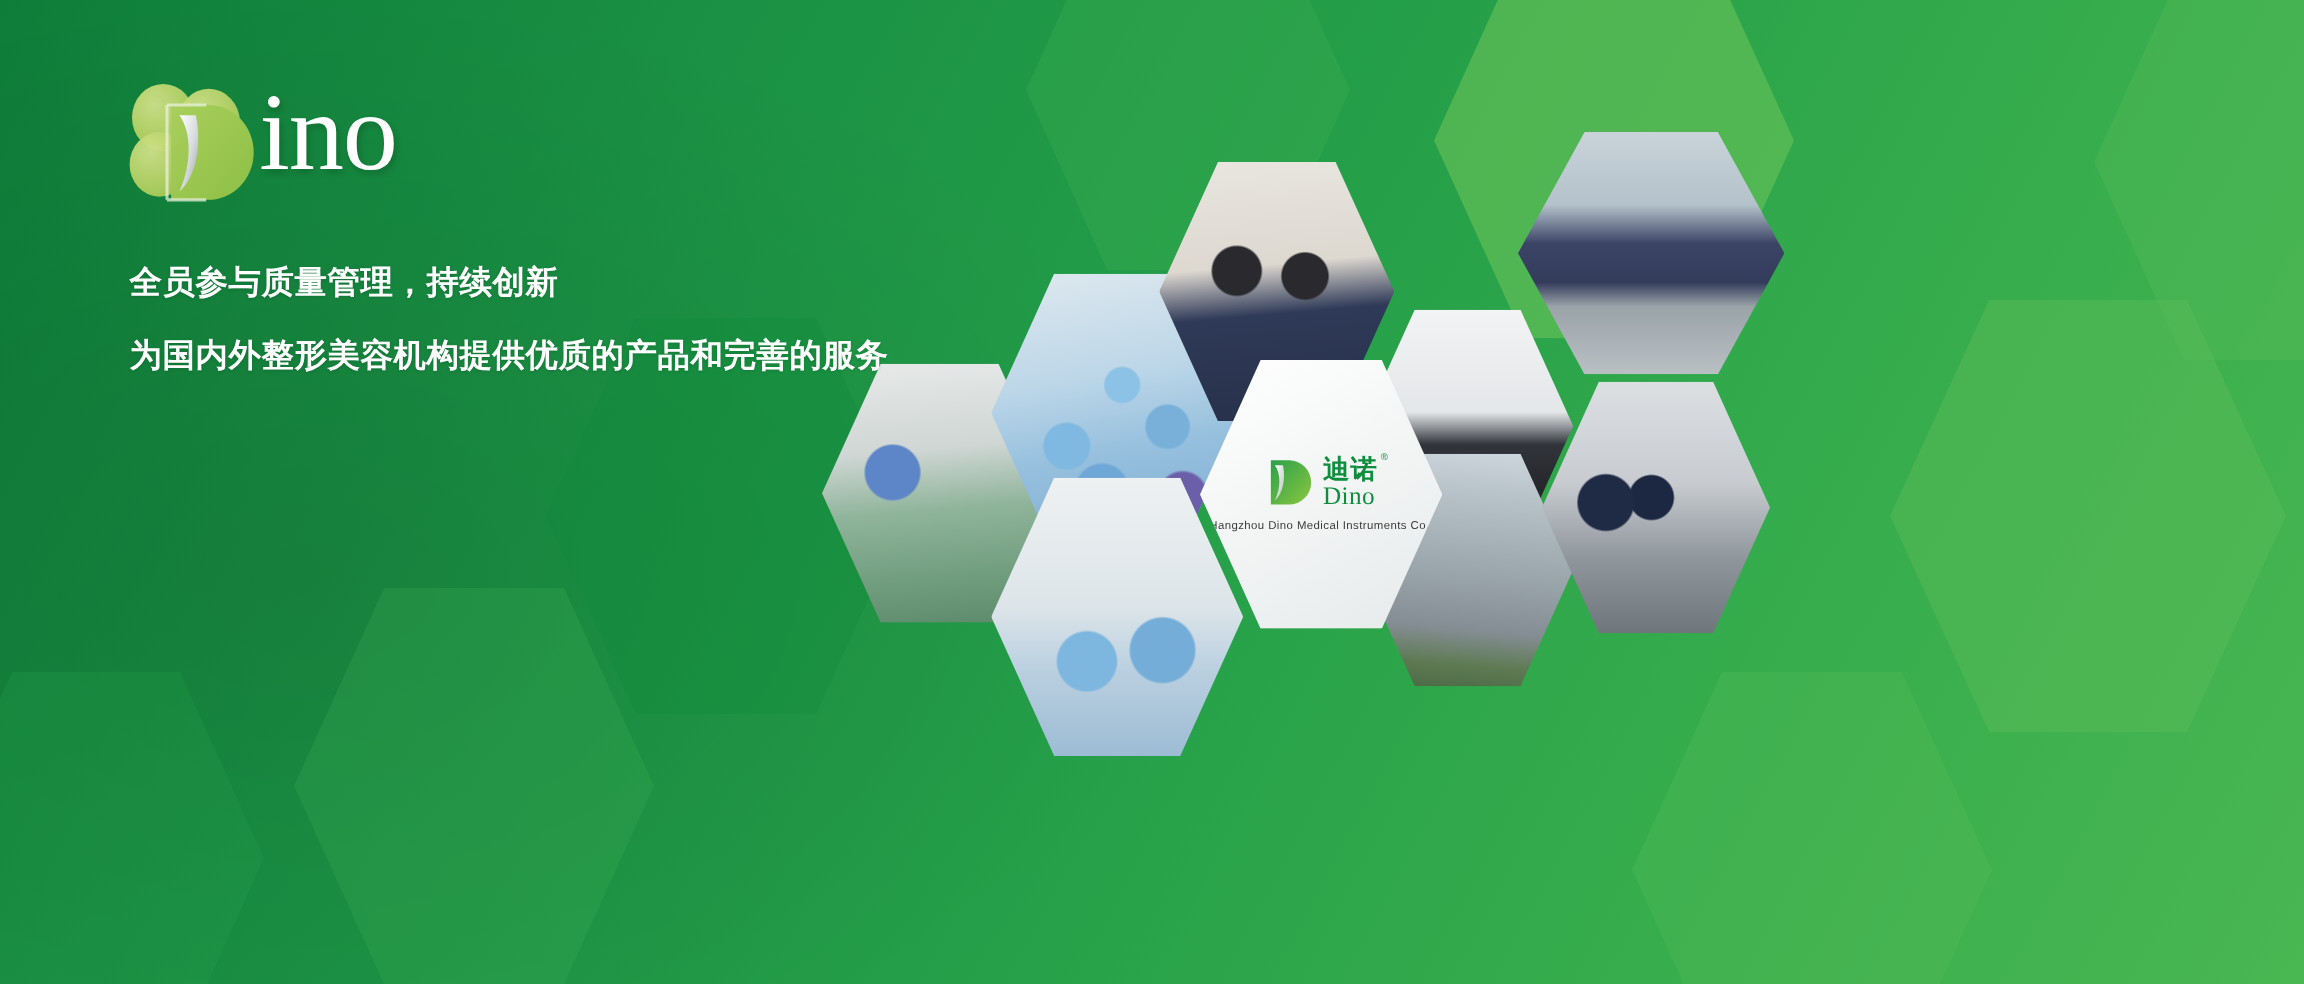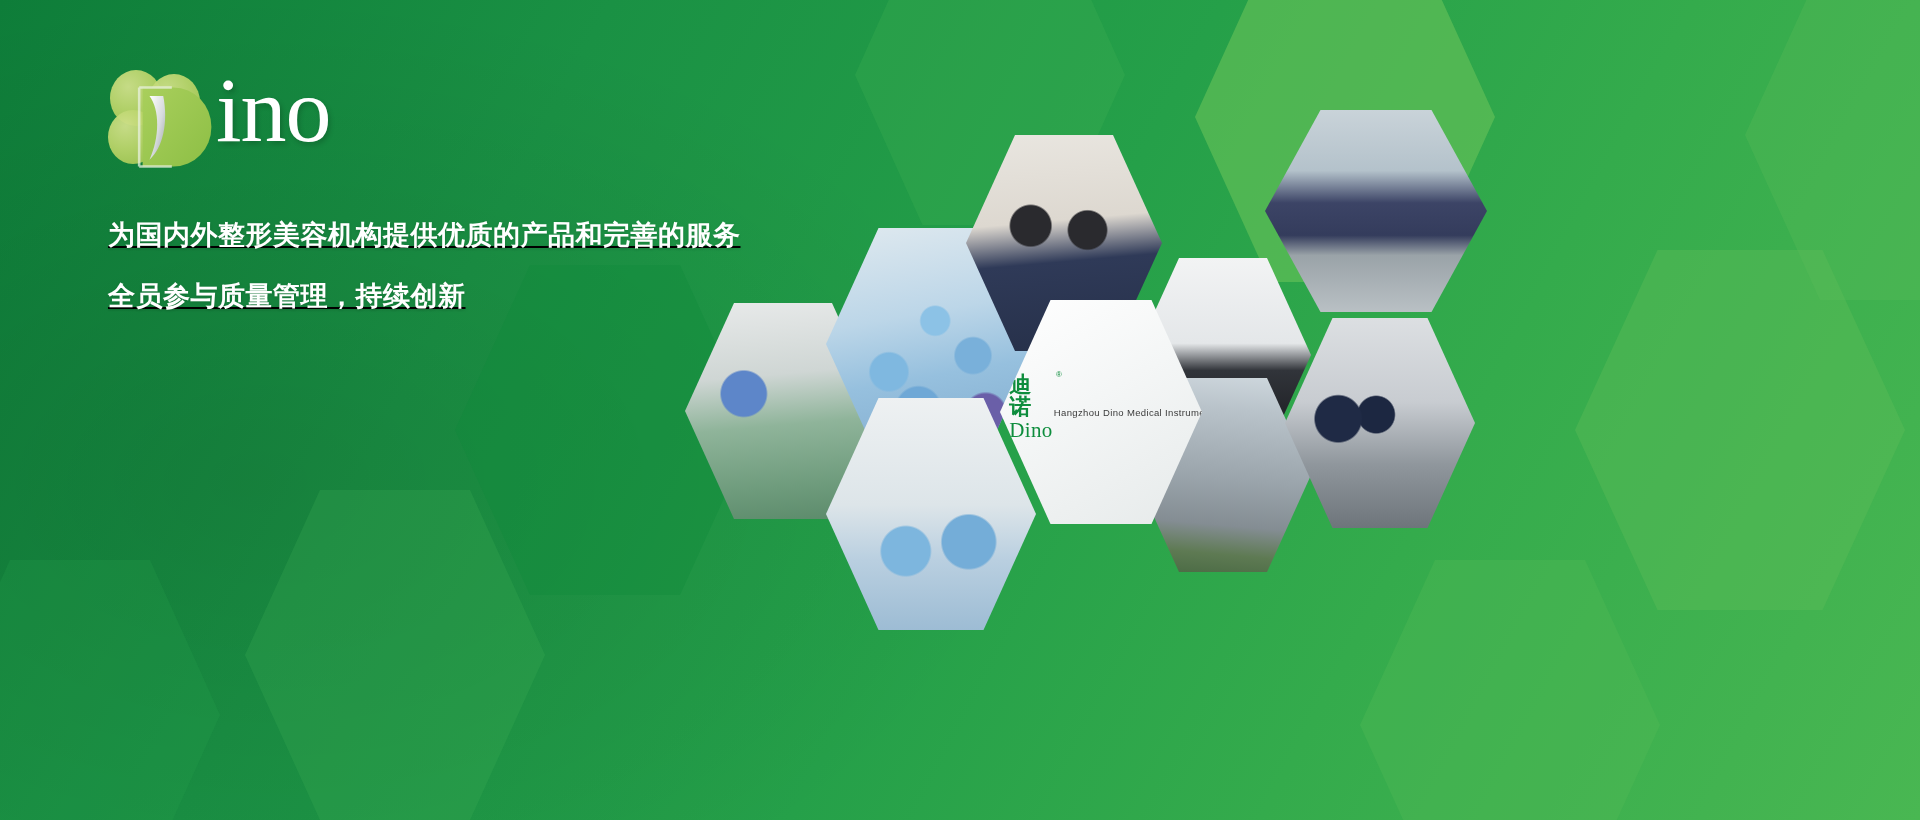--- a/index.html
+++ b/index.html
@@ -24,21 +24,20 @@
     position:absolute;
     clip-path:polygon(25% 0%, 75% 0%, 100% 50%, 75% 100%, 25% 100%, 0% 50%);
   }
 
   
   .copy{
     position:absolute;
     left:108px; top:60px;
     width:760px;
     z-index:8;
-    text-decoration:underline;
   }
 
   
   .logo{
     position:relative;
     height:110px;
     margin-bottom:52px;
   }
   .logo-mark{
     position:absolute; left:0; top:10px;
@@ -96,21 +95,21 @@
     position:absolute; inset:0;
     background-size:cover;
     background-position:center;
   }
 
   
   .badge-inner{
     position:absolute; inset:0;
     background:linear-gradient(150deg,#ffffff 0%,#f4f6f6 45%,#e6eaea 100%);
     display:flex;
-    flex-direction:row;
+    flex-direction:column;
     align-items:center;
     justify-content:center;
   }
   .badge-logo{
     display:flex;
     align-items:center;
     gap:7px;
     margin-bottom:9px;
   }
   .badge-mark{ width:42px; height:42px; }
@@ -222,22 +221,22 @@
             </linearGradient>
           </defs>
           <path d="M10 4 H46 A44 46 0 0 1 46 96 H10 Z" fill="url(#gD)"></path>
           <path d="M18 14 C30 30 30 62 18 88 C34 74 40 44 34 14 Z" fill="url(#gCurl)"></path>
           <path d="M6 4 H44 M6 4 V96 M6 96 H44" fill="none" stroke="#e8f0dd" stroke-width="3" opacity=".75"></path>
         </svg>
       </div>
       <div class="logo-word">ino</div>
     </div>
 
+    <div class="tagline">全员参与质量管理，持续创新</div>
     <div class="tagline">为国内外整形美容机构提供优质的产品和完善的服务</div>
-    <div class="tagline">全员参与质量管理，持续创新</div>
   </div>
 
   <div id="cluster">
 
     <div class="hex" style="left:685px; top:303px; width:196px; height:216px;">
       <div class="photo p-machine-green"></div>
     </div>
 
     <div class="hex" style="left:826px; top:228px; width:210px; height:232px;">
       <div class="photo p-cleanroom-team"></div>

